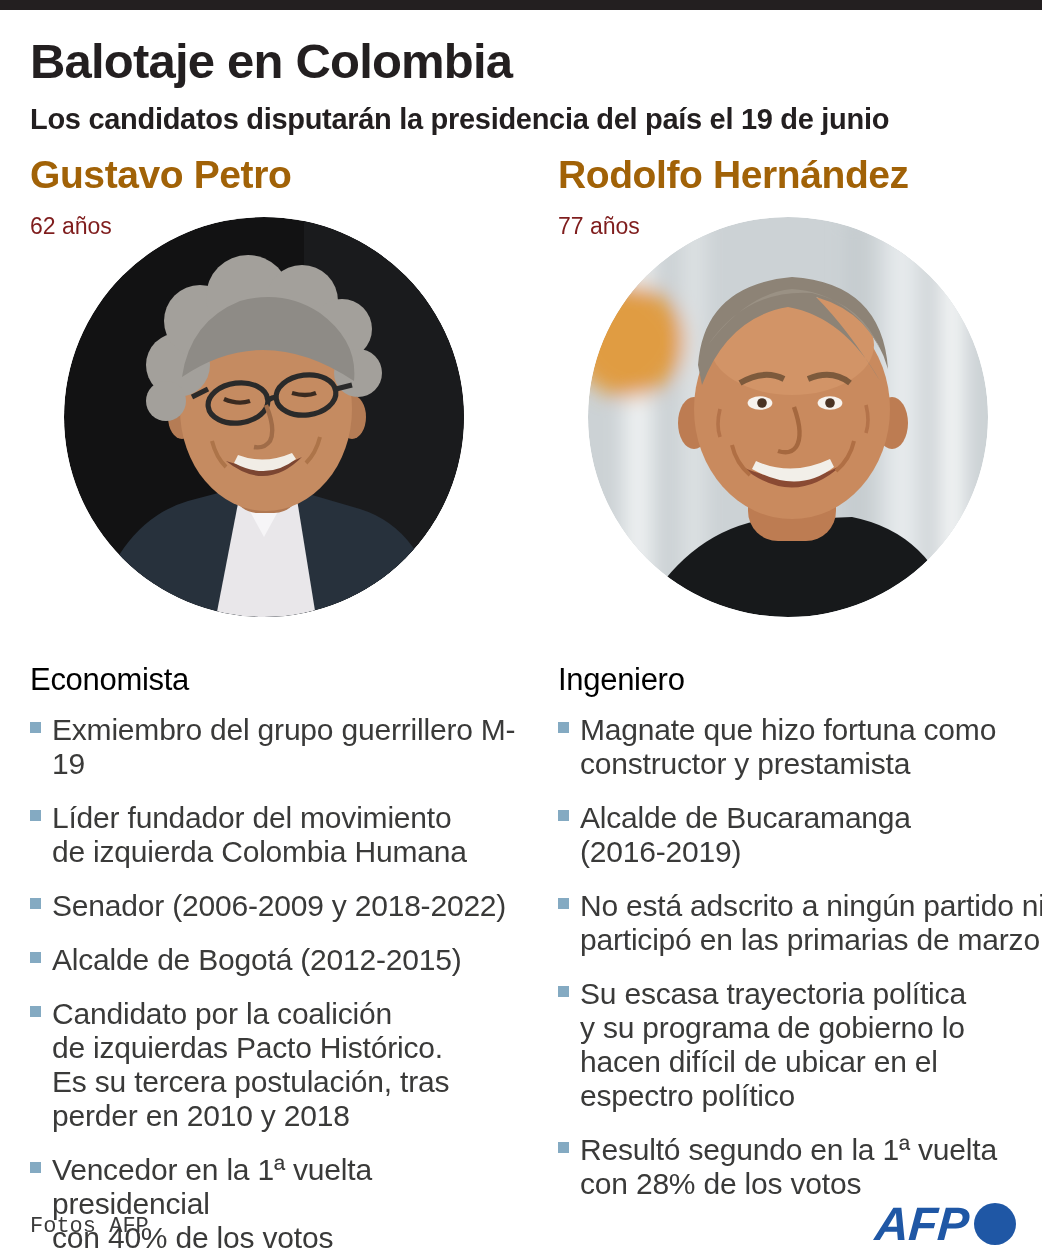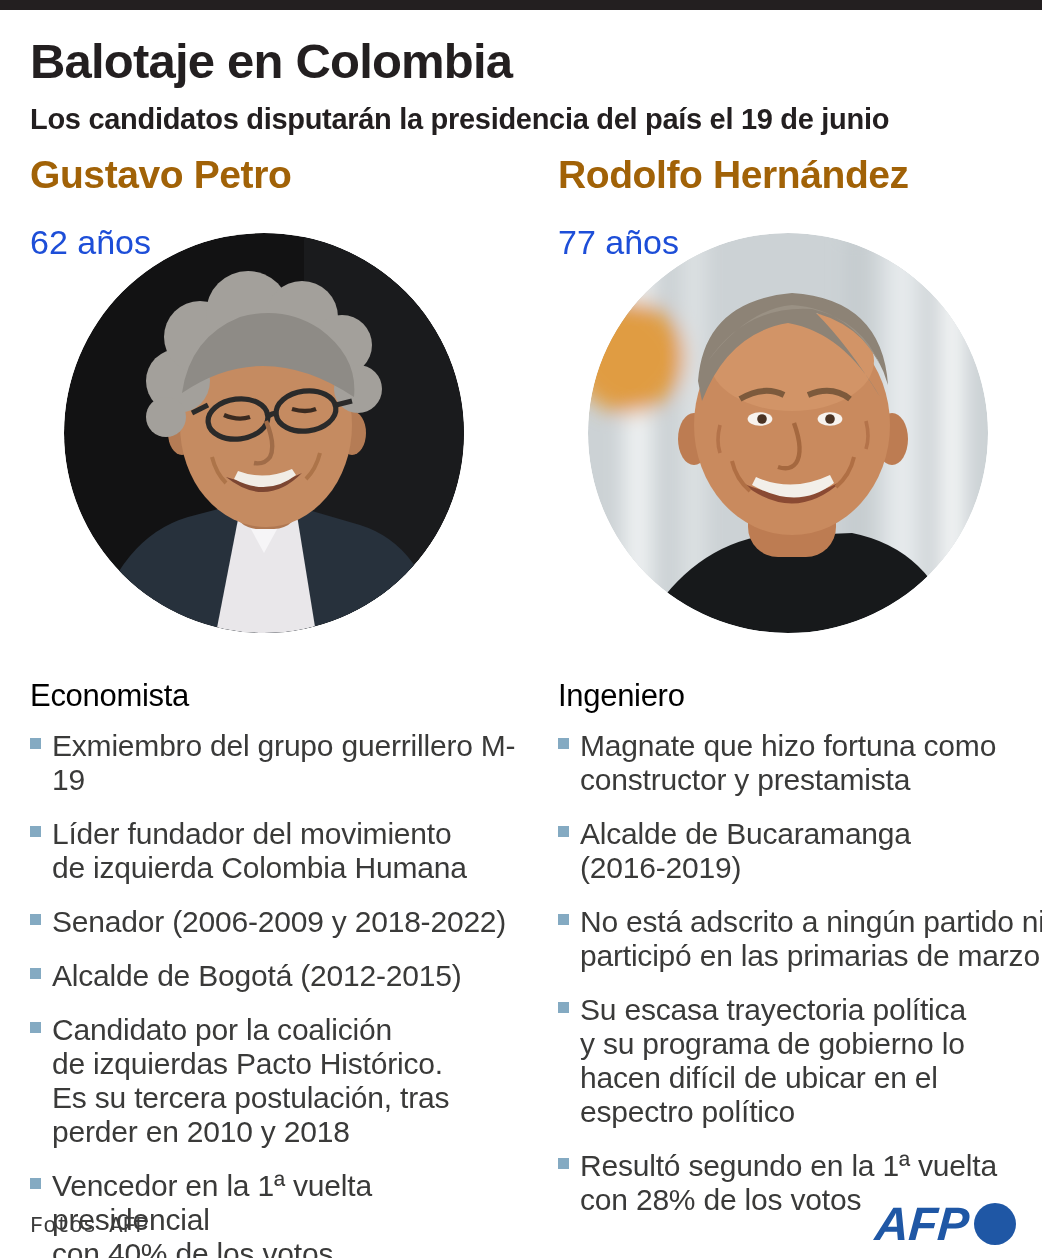--- a/index.html
+++ b/index.html
@@ -26,22 +26,22 @@
     align-items:start;margin-top:8px;
   }
   .col{box-sizing:border-box;}
   .col-left{padding-left:30px;padding-right:6px;}
   .col-right{padding-left:27px;}
   .cand-name{
     font-size:39px;font-weight:700;letter-spacing:-0.4px;
     color:#a16207;line-height:44px;margin:0;
   }
   .cand-age{
-    font-size:34px;font-weight:400;color:#1d4ed8;
-    line-height:34px;margin-top:28px;
+    font-size:23px;font-weight:400;color:#7f1d1d;
+    line-height:34px;margin-top:12px;
   }
   .photo-wrap{
     width:400px;height:400px;border-radius:50%;
     overflow:hidden;margin-top:-26px;position:relative;
   }
   .col-left .photo-wrap{margin-left:34px;}
   .col-right .photo-wrap{margin-left:30px;}
   .photo-wrap svg{display:block;width:400px;height:400px;}
   .profession{
     font-size:31px;font-weight:400;color:#000000;

